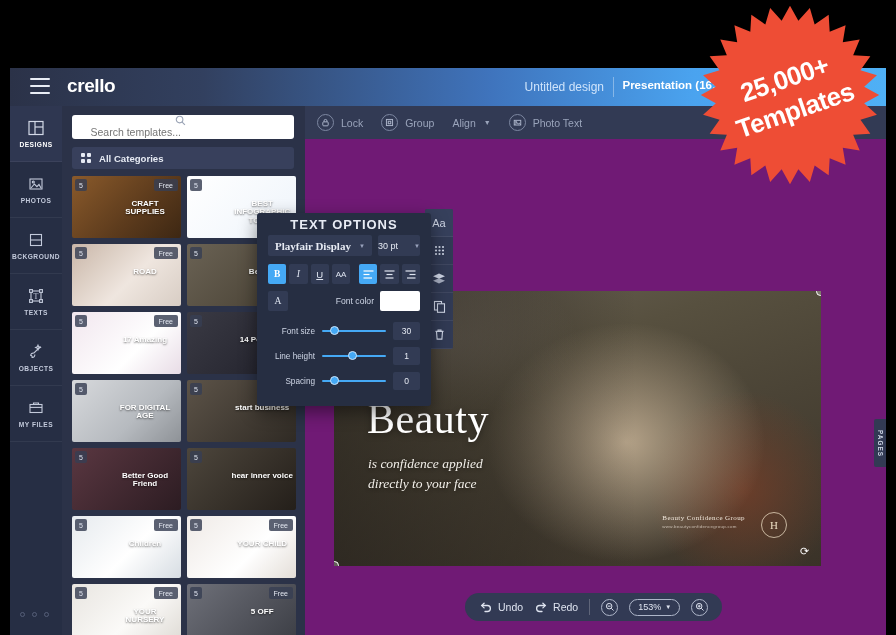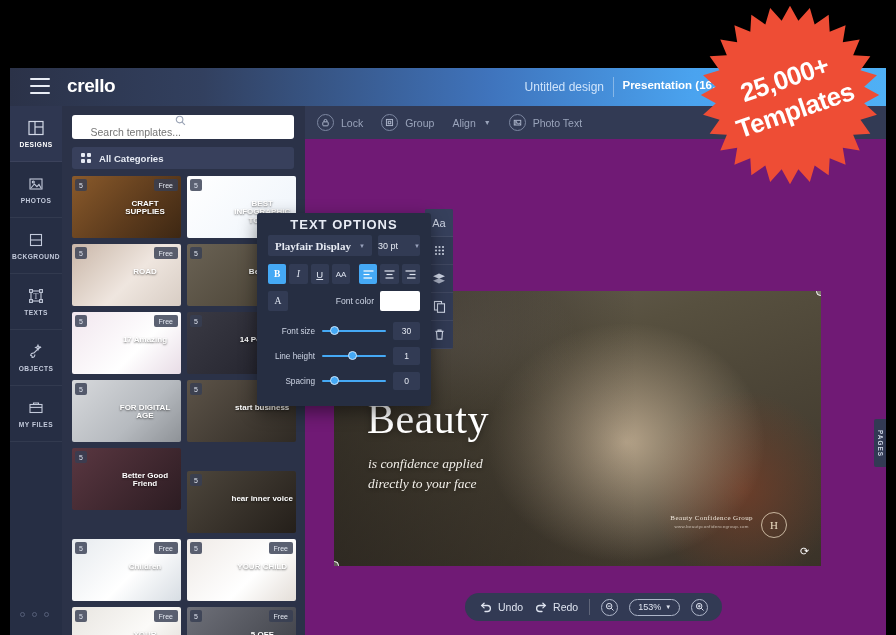--- a/index.html
+++ b/index.html
@@ -153,21 +153,21 @@
     position: absolute; left: 33px; top: 104px; z-index: 3;
     color: #fff; font-family: "Liberation Serif", serif; font-size: 42px;
     letter-spacing: .5px; text-shadow: 0 2px 6px rgba(0,0,0,.4);
   }
   .design-sub {
     position: absolute; left: 34px; top: 163px; z-index: 3;
     color: #f2efe9; font-family: "Liberation Serif", serif; font-style: italic;
     font-size: 13.5px; line-height: 1.45; text-shadow: 0 1px 4px rgba(0,0,0,.45);
   }
   .wm {
-    position: absolute; right: 68px; bottom: 37px; z-index: 3; text-align: center;
+    position: absolute; right: 76px; bottom: 37px; z-index: 3; text-align: left;
   }
   .wm .wm1 { color: #efe6da; font-family: "Liberation Serif", serif; font-size: 7px; letter-spacing: .4px; }
   .wm .wm2 { color: rgba(239,230,218,.7); font-size: 4.4px; margin-top: 2px; letter-spacing: .3px; }
   .crest {
     position: absolute; right: 34px; bottom: 28px; z-index: 3;
     width: 26px; height: 26px; border-radius: 50%;
     border: 1px solid rgba(236,222,196,.75);
     color: #ecdec4; font-family: "Liberation Serif", serif; font-size: 11px;
     display: flex; align-items: center; justify-content: center;
   }
@@ -435,21 +435,21 @@
             <div class="tlabel" style="left: 38%; top: 38%; width: 58%;">FOR DIGITAL AGE</div>
           </div>
           <div class="thumb" style="background: linear-gradient(135deg, rgb(92, 83, 72), rgb(47, 42, 36));">
             <div class="badge5">5</div>
             <div class="tlabel" style="left: 40%; top: 38%; width: 58%;">start business</div>
           </div>
           <div class="thumb" style="background: linear-gradient(135deg, rgb(90, 55, 65), rgb(44, 28, 34));">
             <div class="badge5">5</div>
             <div class="tlabel" style="left: 38%; top: 38%; width: 58%;">Better Good Friend</div>
           </div>
-          <div class="thumb" style="background: linear-gradient(135deg, rgb(77, 70, 60), rgb(36, 31, 26)); margin-top: 23px;">
+          <div class="thumb" style="background: linear-gradient(135deg, rgb(77, 70, 60), rgb(36, 31, 26));">
             <div class="badge5">5</div>
             <div class="tlabel" style="left: 40%; top: 38%; width: 58%;">hear inner voice</div>
           </div>
           <div class="thumb" style="background: linear-gradient(135deg, rgb(230, 234, 238), rgb(255, 255, 255) 55%, rgb(215, 221, 227));">
             <div class="badge5">5</div>
             <div class="free">Free</div>
             <div class="tlabel" style="left: 38%; top: 38%; width: 58%;">Children</div>
           </div>
           <div class="thumb" style="background: linear-gradient(135deg, rgb(239, 234, 230), rgb(255, 255, 255) 60%, rgb(228, 222, 216));">
             <div class="badge5">5</div>

